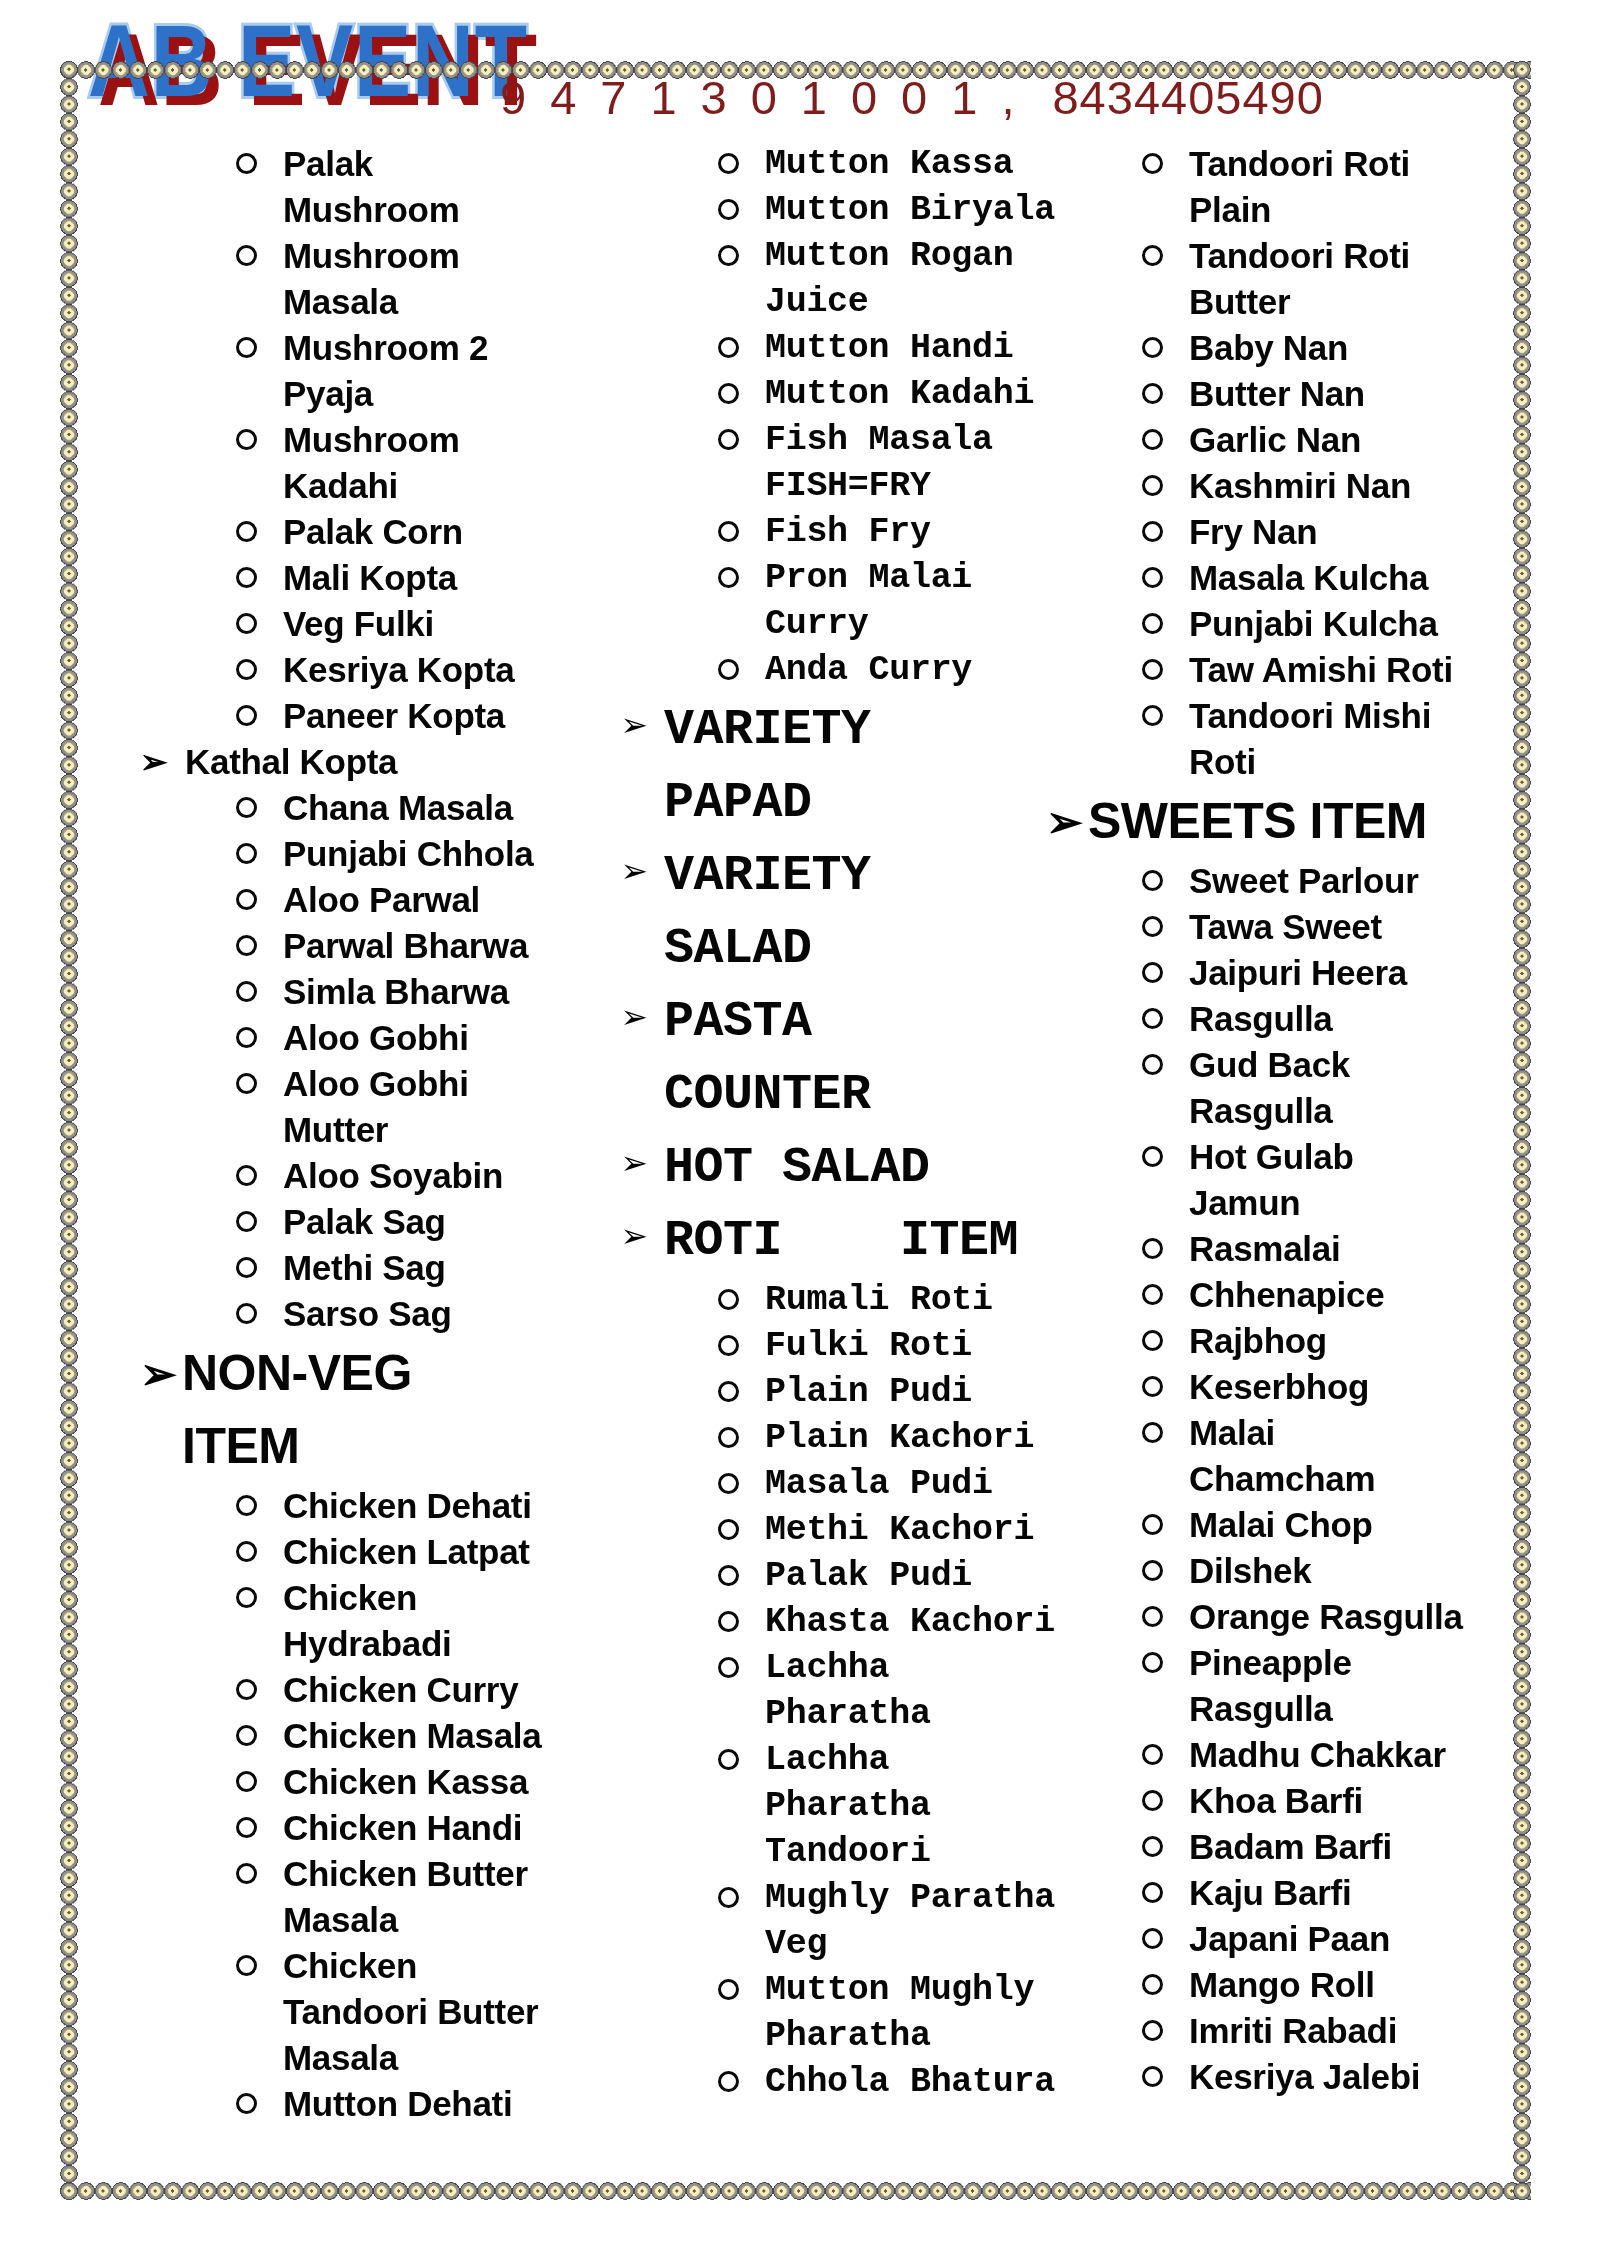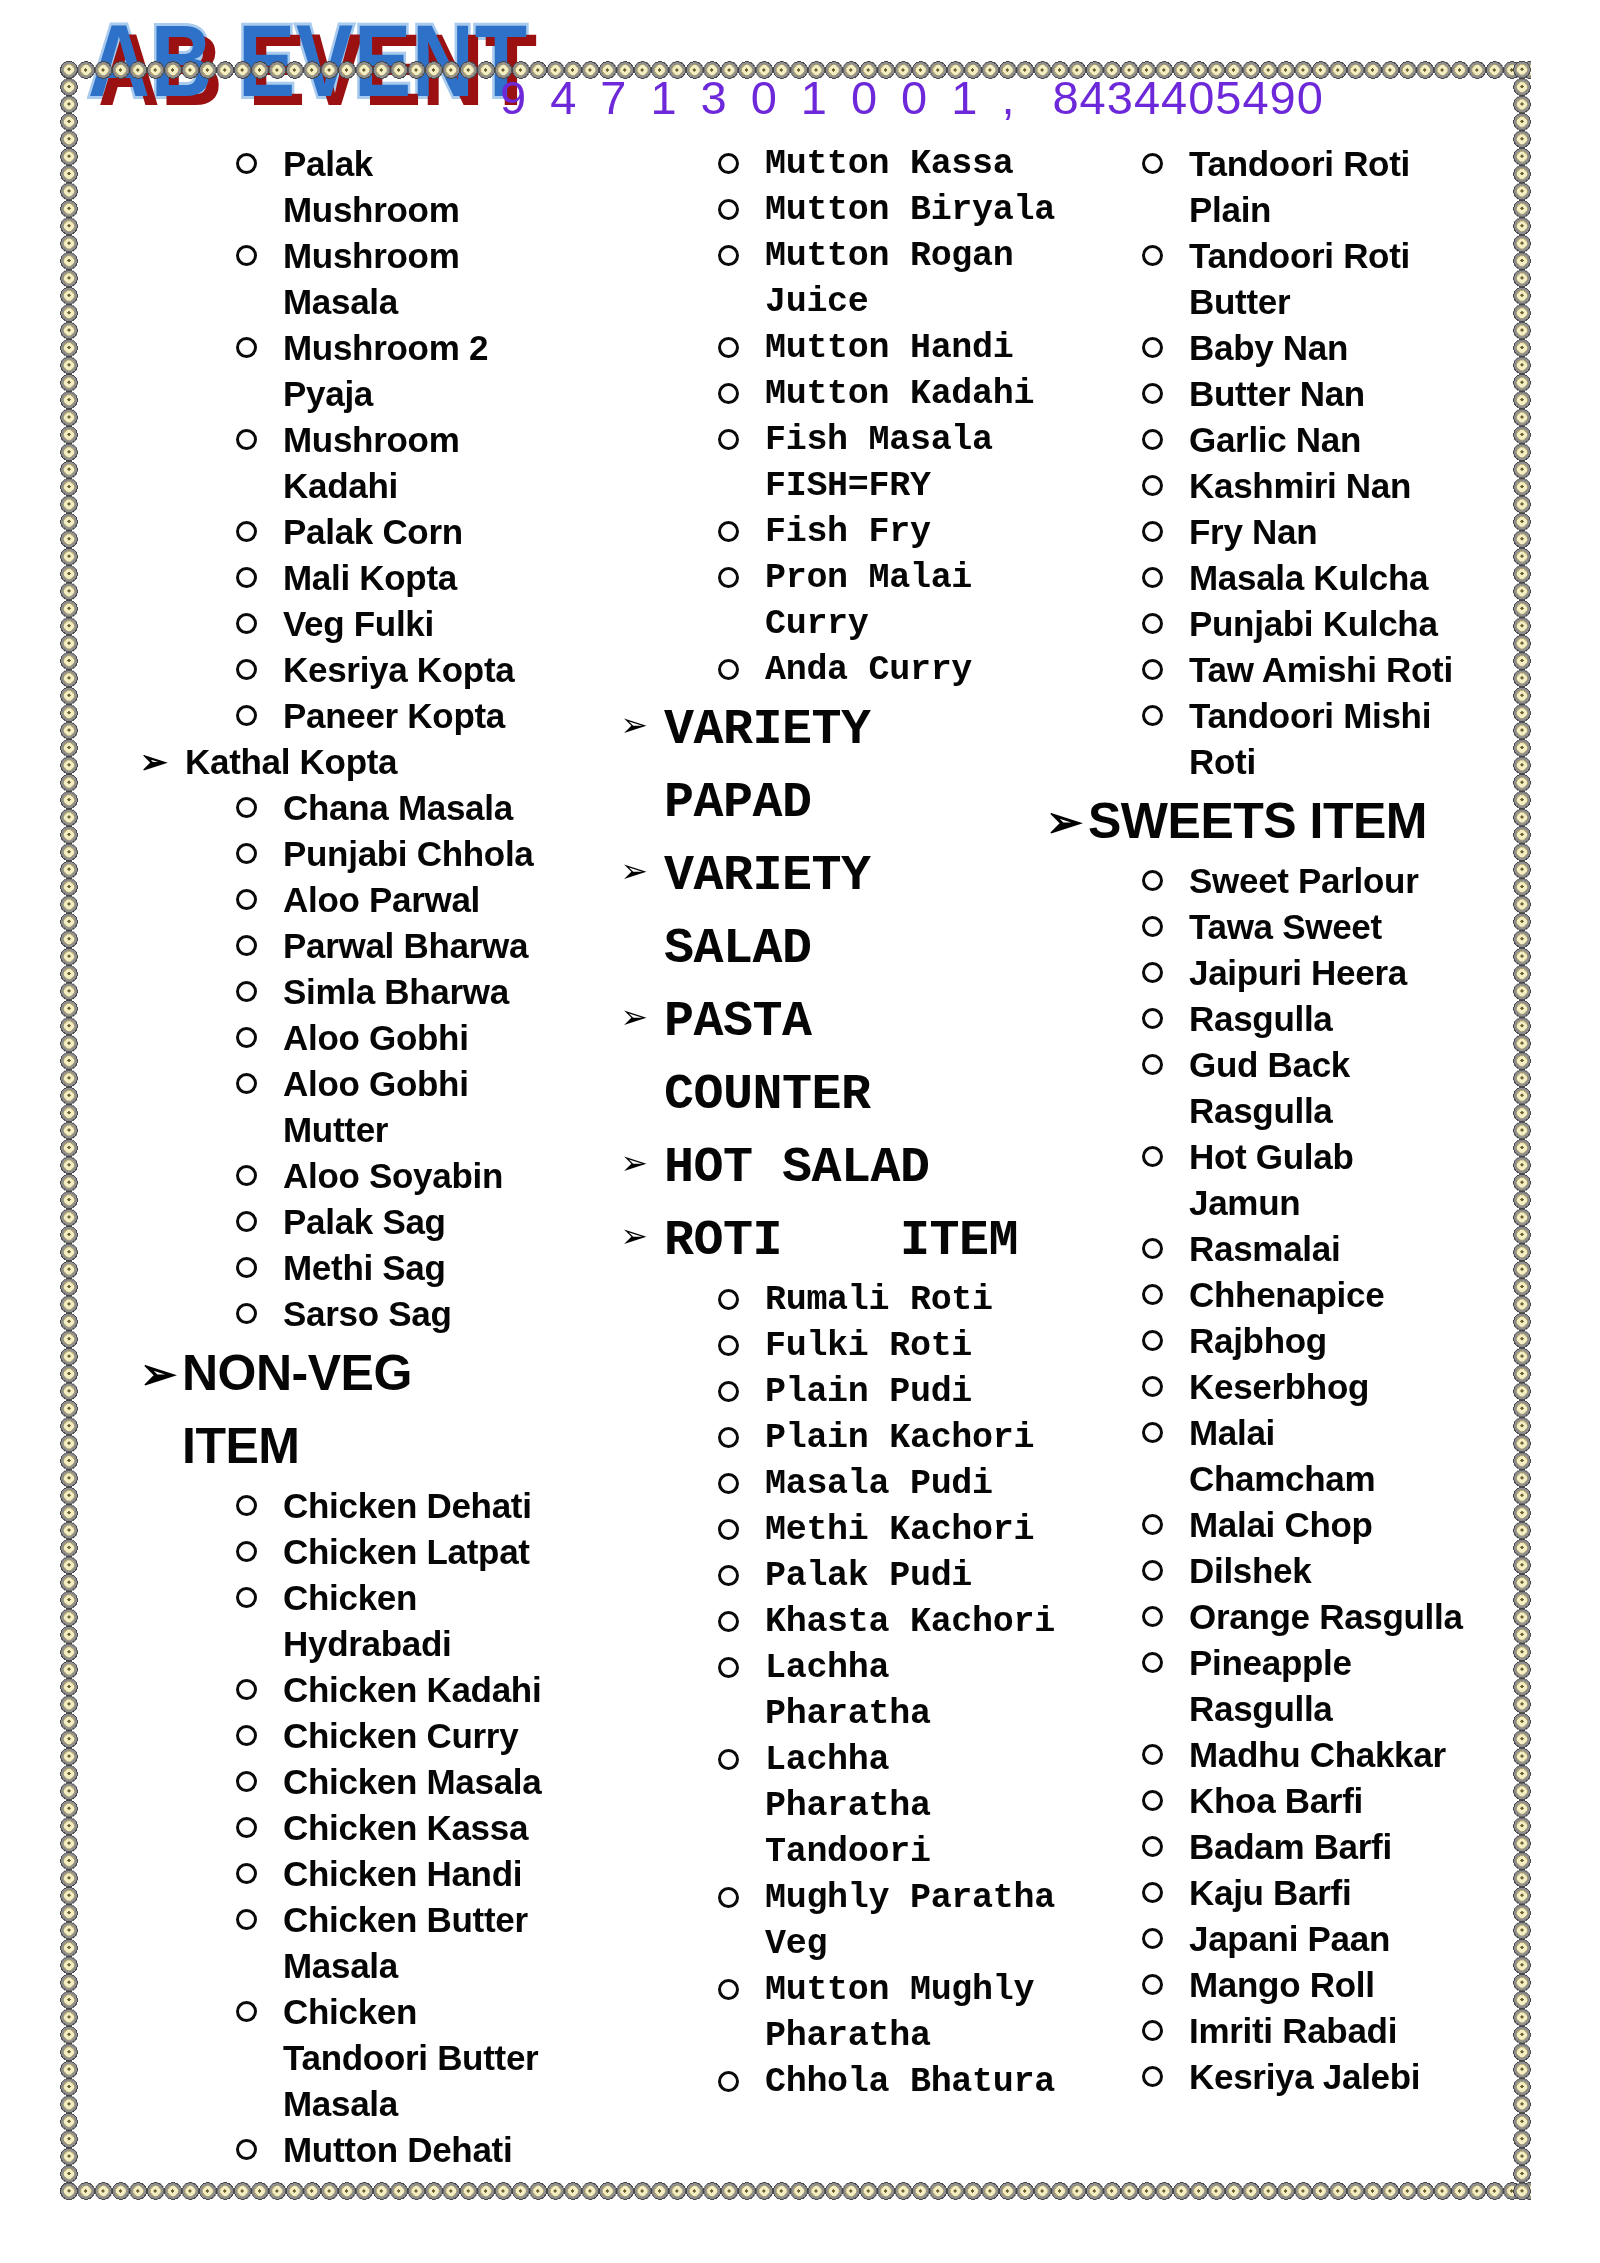--- a/index.html
+++ b/index.html
@@ -33,21 +33,21 @@
     position:absolute; left:88px; top:8px; z-index:2;
     font-size:102px; font-weight:bold; line-height:1.05; white-space:nowrap;
     color:#2d72c8;
     -webkit-text-stroke:6px #a8cbee; paint-order:stroke fill;
     text-shadow:12px 9px 0 #9b1111;
     transform:scaleX(0.84); transform-origin:left top;
     letter-spacing:1px;
   }
   .phone {
     position:absolute; left:500px; top:72px; z-index:2;
-    font-size:47px; font-weight:400; line-height:1.1; white-space:nowrap; color:#6d28d9;
+    font-size:47px; font-weight:400; line-height:1.1; white-space:nowrap; color:#7f1d1d;
   }
   .phone .p1 { letter-spacing:24px; }
   .phone .sep { margin-left:0px; margin-right:38px; letter-spacing:0; }
   .phone .p2 { letter-spacing:1px; }
 
   
   .col { position:absolute; top:141px; z-index:1; }
   .col1 { left:140px; width:382px; }
   .col2 { left:622px; width:400px;font-family:Liberation Mono, monospace; }
   .col3 { left:1046px; width:440px; }
@@ -216,24 +216,20 @@
     <span class="bullet"></span>
     <span class="text">Chicken Latpat</span>
   </div>
 
   <div class="row item">
     <span class="bullet"></span>
     <span class="text">Chicken
 Hydrabadi</span>
   </div>
 
-  <div class="row item">
-    <span class="bullet"></span>
-    <span class="text">Chicken Kadahi</span>
-  </div>
 
   <div class="row item">
     <span class="bullet"></span>
     <span class="text">Chicken Curry</span>
   </div>
 
   <div class="row item">
     <span class="bullet"></span>
     <span class="text">Chicken Masala</span>
   </div>

